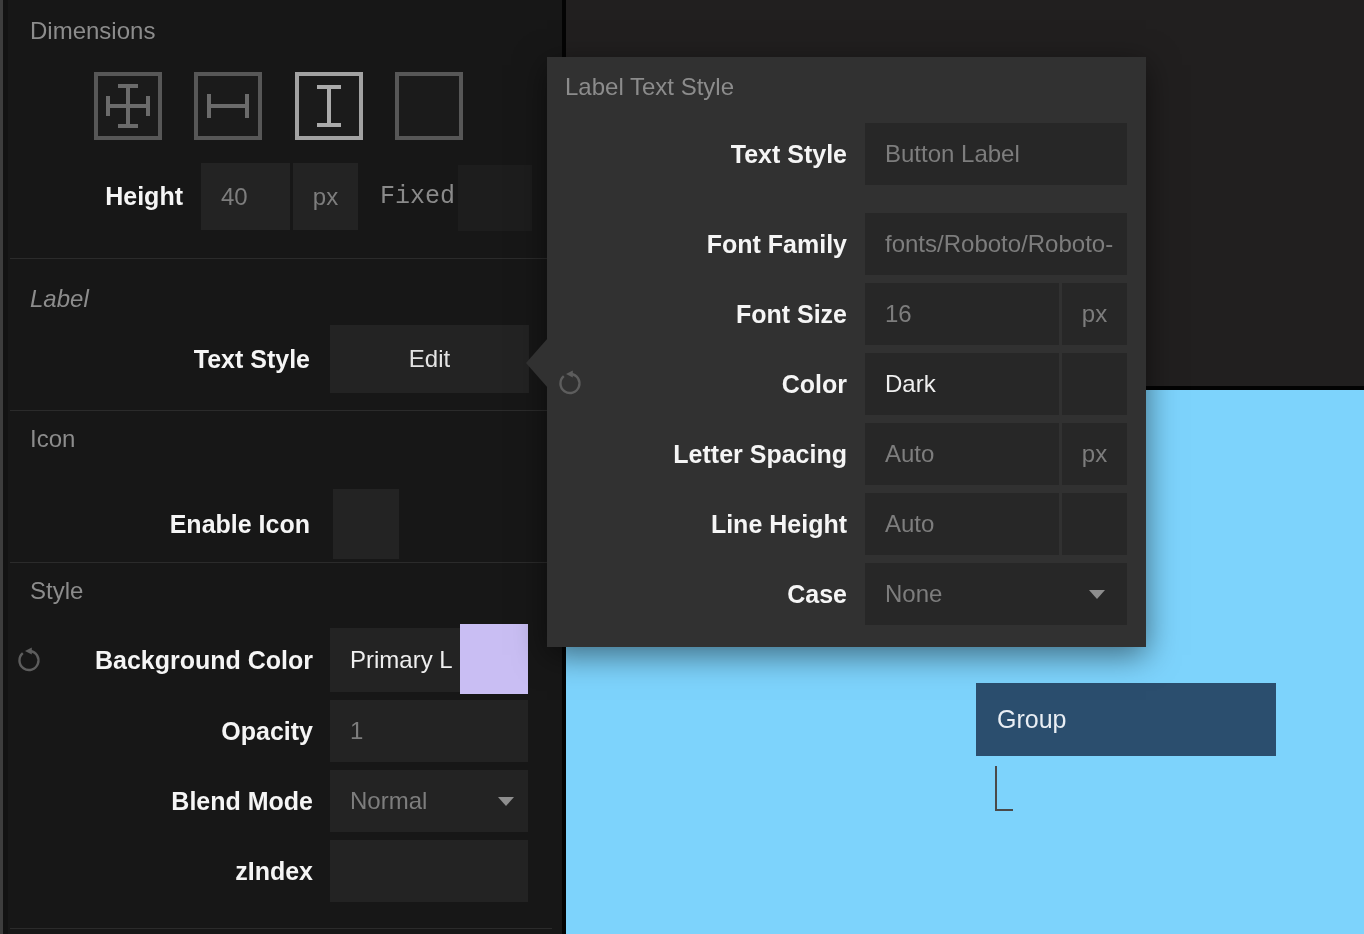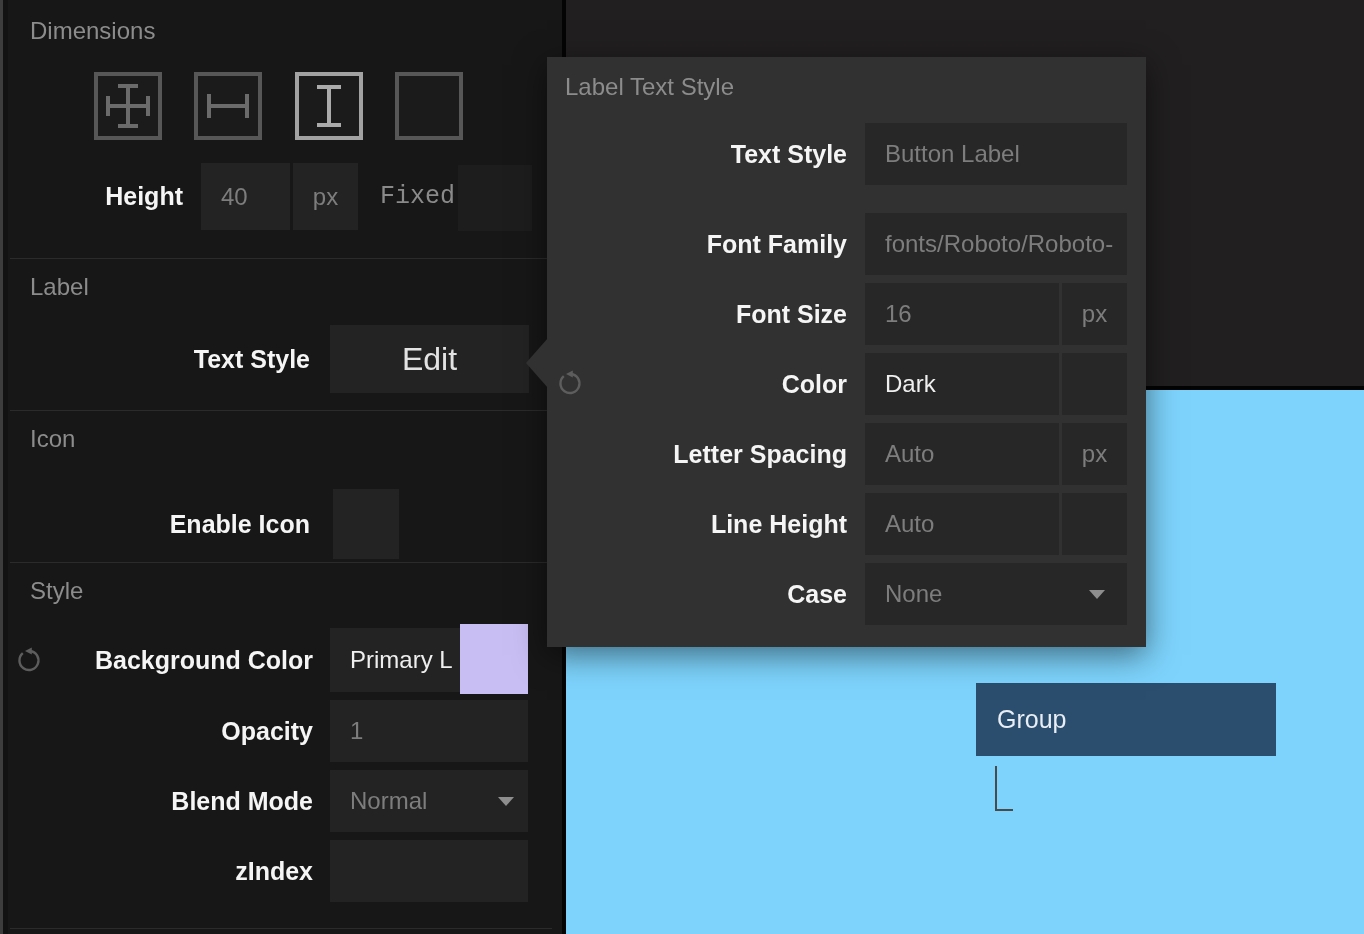--- a/index.html
+++ b/index.html
@@ -25,21 +25,21 @@
   .inp .txt,.row-line{display:flex;align-items:center;height:100%;}
   .checkbox{background:#232323;}
   .checkbox.faint{background:#1d1d1d;}
 
   .dim-box{width:60px;height:60px;border:4px solid #575757;background:#1b1b1b;}
   .dim-box.selected{border-color:#a2a2a2;}
   .dim-box svg{display:block;margin:4px auto 0;}
   .dim-stroke{stroke:#6b6b6b;stroke-width:4;}
   .dim-box.selected .dim-stroke{stroke:#ababab;}
 
-  .edit-btn{background:#232323;color:#e3e3e3;font-size:32px;display:flex;align-items:center;justify-content:center;cursor:pointer;}
+  .edit-btn{background:#232323;color:#e3e3e3;font-size:24px;display:flex;align-items:center;justify-content:center;cursor:pointer;}
   .swatch{width:68px;height:70px;}
   .chev{width:0;height:0;border-left:8px solid transparent;border-right:8px solid transparent;border-top:9px solid #8e8e8e;}
   .white-val{color:#efefef !important;}
 
   
   .canvas-top{left:566px;top:0;width:798px;height:386px;background:#211f1f;}
   .canvas-hline{left:566px;top:386px;width:798px;height:4px;background:#030303;}
   .vline{left:562px;top:0;width:4px;height:934px;background:#040404;}
   .node-bar{display:flex;align-items:center;font-size:25px;color:#e9eef4;}
   .node-bar .pad{padding-left:21px;}
@@ -103,21 +103,21 @@
     <div class="abs inp center" style="left:293px;top:163px;width:65px;height:67px;">
       <span>px</span>
     </div>
     <div class="abs f-label muted" style="left:380px;top:163px;height:67px;display:flex;align-items:center;font-family:Liberation Mono, monospace;">
       <span>Fixed</span>
     </div>
     <div class="abs checkbox faint" style="left:458px;top:165px;width:74px;height:66px;"></div>
 
     <div class="abs divider" style="top:258px;"></div>
 
-    <div class="abs section-title" style="left:30px;top:273px;">Label</div>
+    <div class="abs section-title" style="left:30px;top:285px;font-style:italic;">Label</div>
     <div class="abs f-label" style="left:0;top:325px;width:310px;height:68px;">
       <span class="p-row-lbl" style="width:100%;">Text Style</span>
     </div>
     <div class="abs edit-btn" style="left:330px;top:325px;width:199px;height:68px;">Edit</div>
 
     <div class="abs divider" style="top:410px;"></div>
 
     <div class="abs section-title" style="left:30px;top:425px;">Icon</div>
     <div class="abs f-label" style="left:0;top:489px;width:310px;height:70px;">
       <span class="p-row-lbl" style="width:100%;">Enable Icon</span>

